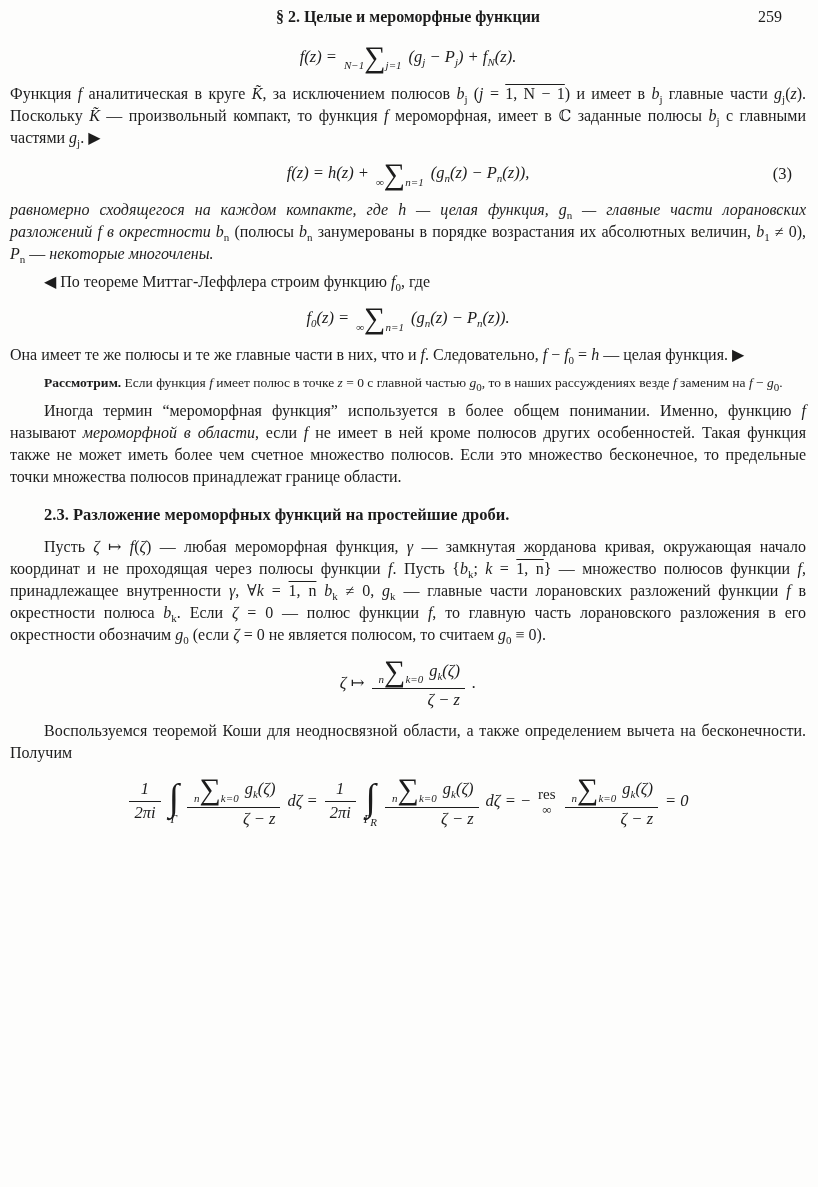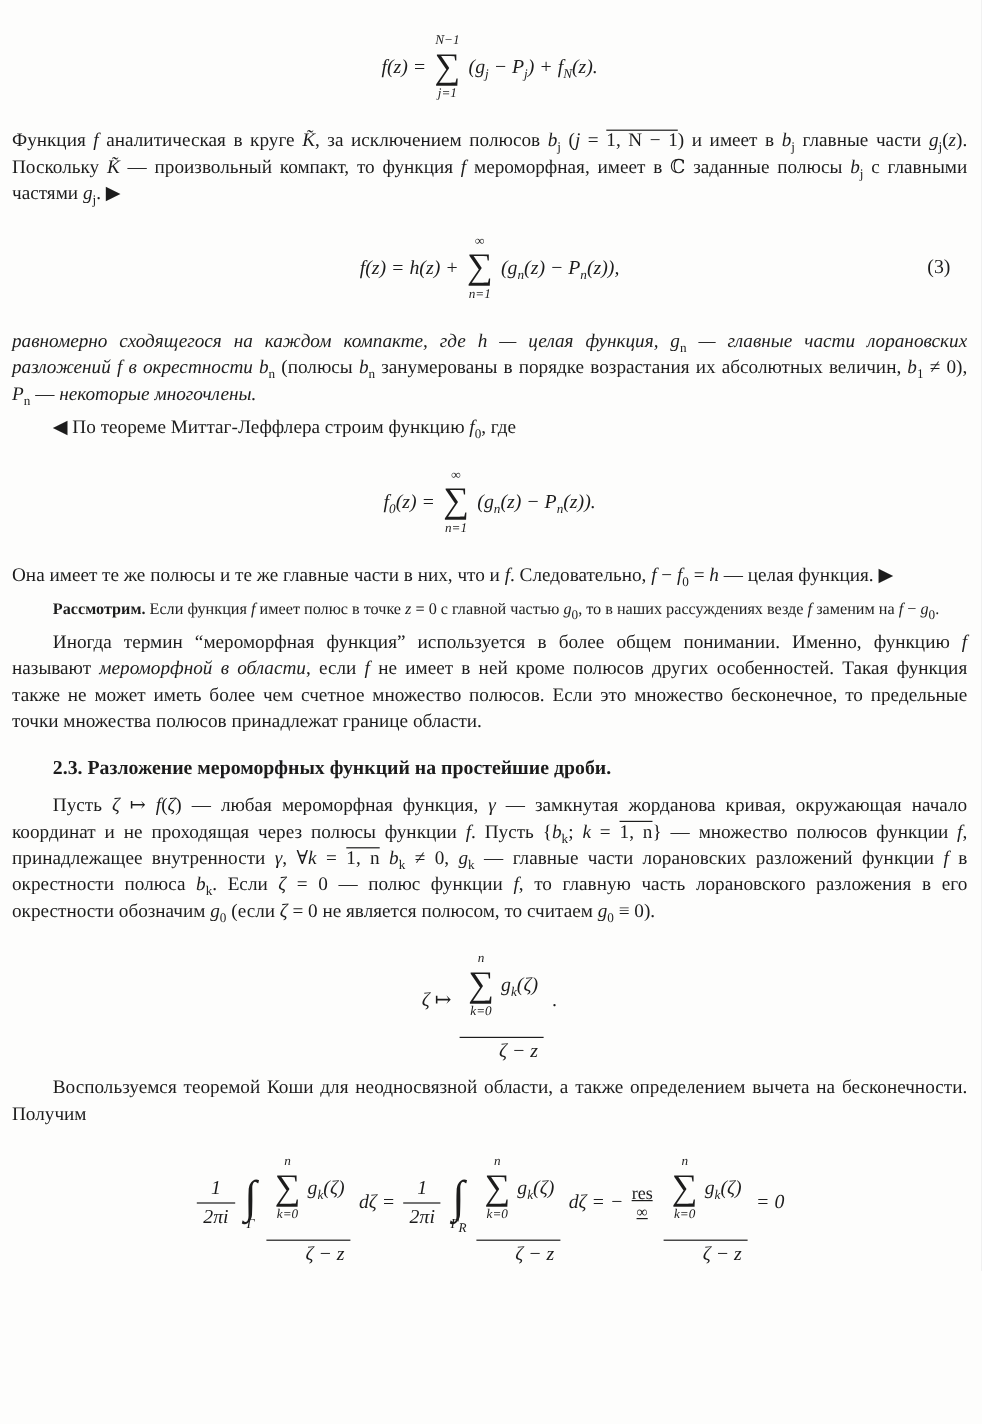--- a/index.html
+++ b/index.html
@@ -70,24 +70,24 @@
     line-height: 1.15;
     margin: 8px 0;
   }
   .frow {
     display: inline-flex;
     align-items: center;
     gap: 5px;
   }
   .bigsum {
     display: inline-flex;
-    flex-direction: column;
-    align-items: center;
+    flex-direction: row;
+    align-items: flex-end;
     line-height: 1;
-    margin: 12px 2px;
+    margin: 0 2px;
   }
   .bigsum .limtop, .bigsum .limbot {
     font-size: 11px;
     font-style: italic;
     line-height: 1.2;
   }
   .bigsum .sigma {
     font-size: 30px;
     font-style: normal;
     line-height: 1.02;
@@ -129,37 +129,40 @@
     margin-top: -2px;
   }
   .res {
     display: inline-flex;
     flex-direction: column;
     align-items: center;
     line-height: 1.05;
     font-style: normal;
     font-size: 15px;
     margin: 0 2px;
-    text-decoration: underline;
   }
   .res .resbot { font-size: 13px; }
   .eqtag {
     position: absolute;
     right: 14px;
     top: 50%;
     transform: translateY(-50%);
     font-style: normal;
   }
   .tallform { margin: 10px 0; }
 </style>
 </head>
 <body>
 
 <div class="page">
 
+  <div class="pagehead">
+    <span>§ 2. Целые и мероморфные функции</span>
+    <span class="head-num">259</span>
+  </div>
 
 
   <div class="formula tallform">
     <span class="frow">
       <span>f(z) =</span>
       <span class="bigsum">
         <span class="limtop">N−1</span>
         <span class="sigma">∑</span>
         <span class="limbot">j=1</span>
       </span>

